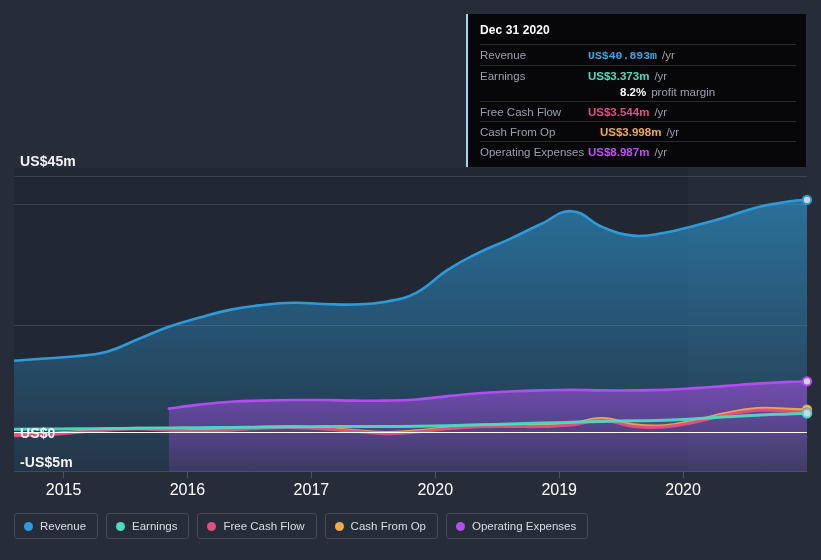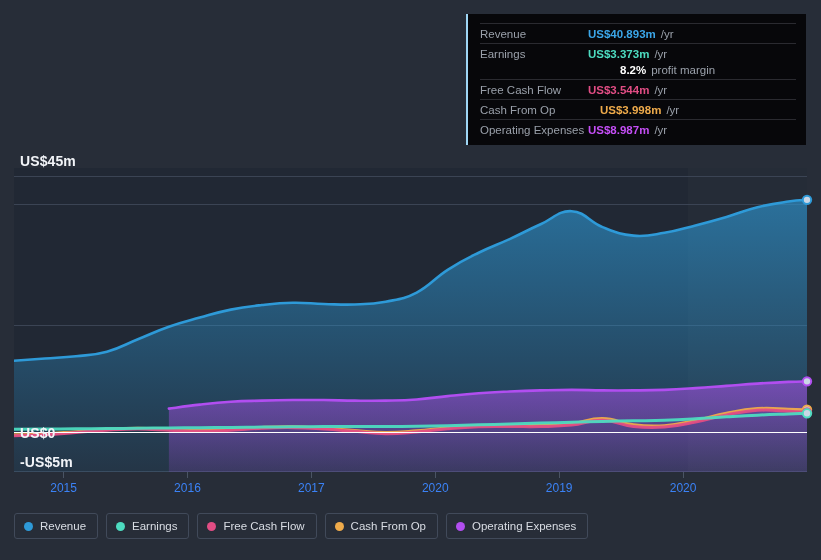--- a/index.html
+++ b/index.html
@@ -14,21 +14,21 @@
 
   
   #plot{position:absolute;left:0;top:0;width:821px;height:560px;}
 
   
   .ylab{
     position:absolute;color:#f2f4f8;font-size:14px;
     letter-spacing:.1px;white-space:nowrap;font-weight:bold;
   }
   .xlab{
-    position:absolute;color:#3b82f6;font-size:12px;
+    position:absolute;color:#ffffff;font-size:16px;
     transform:translateX(-50%);white-space:nowrap;
   }
 
   
   #tooltip{
     position:absolute;left:466px;top:14px;width:340px;
     background:#07070a;
     border-left:2px solid #9fd6f5;
     box-sizing:border-box;
     padding:9px 10px 6px 12px;
@@ -149,24 +149,25 @@
   <div id="xlabels">
       <div class="xlab" style="left: 63.5625px; top: 481px;">2015</div>
       <div class="xlab" style="left: 187.469px; top: 481px;">2016</div>
       <div class="xlab" style="left: 311.375px; top: 481px;">2017</div>
       <div class="xlab" style="left: 435.281px; top: 481px;">2020</div>
       <div class="xlab" style="left: 559.188px; top: 481px; text-align: right;">2019</div>
       <div class="xlab" style="left: 683.094px; top: 481px;">2020</div>
     </div>
 
   <div id="tooltip">
+    <div class="tt-date">Dec 31 2020</div>
     <div id="tt-rows">
         <div class="tt-row">
           <div class="tt-key">Revenue</div>
-          <div><span class="tt-val" style="color: rgb(59, 166, 232);">US$40.893m</span><span class="tt-unit">/yr</span></div>
+          <div><span class="tt-val" style="color: rgb(59, 166, 232); font-family: Liberation Mono, monospace;">US$40.893m</span><span class="tt-unit">/yr</span></div>
         </div>
         <div class="tt-row">
           <div class="tt-key">Earnings</div>
           <div><span class="tt-val" style="color: rgb(77, 219, 192); margin-top: 32px;">US$3.373m</span><span class="tt-unit">/yr</span></div>
         </div>
         <div class="tt-row nb">
           <div class="tt-key"></div>
           <div><span class="tt-val tt-margin" style="color: rgb(255, 255, 255); padding-left: 32px;">8.2%</span><span class="tt-sub">profit margin</span></div>
         </div>
         <div class="tt-row">

